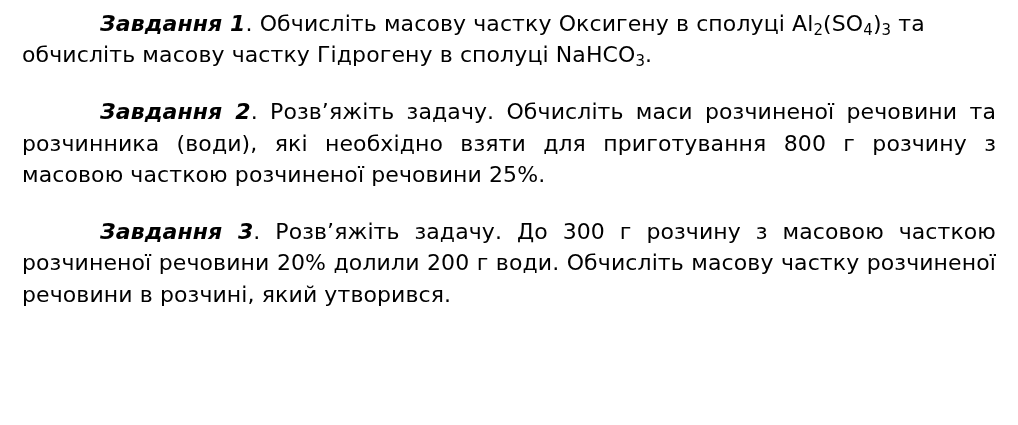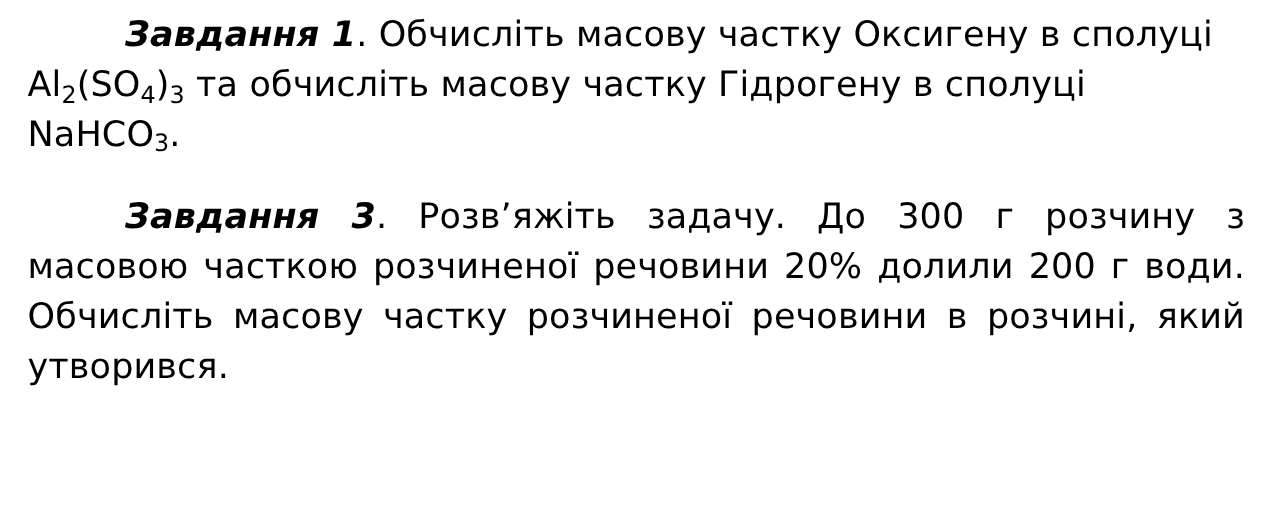--- a/index.html
+++ b/index.html
@@ -15,21 +15,21 @@
     overflow: hidden;
   }
   .page {
     width: 1018px;
     height: 425px;
     box-sizing: border-box;
     padding: 8px 22px 0 22px;
     background: #ffffff;
   }
   .task {
-    font-size: 28px;
+    font-size: 22px;
     line-height: 1.42;
     text-align: justify;
     text-justify: inter-word;
     margin: 0 0 26px 0;
     letter-spacing: 0.1px;
   }
   .task:last-child {
     margin-bottom: 16px;
   }
   .task .indent {
@@ -55,18 +55,21 @@
 </style>
 </head>
 <body>
 
 <div class="page">
 
   <p class="task task-1">
     <span class="indent"></span><span class="label">Завдання 1</span><span>.</span><span> Обчисліть масову частку Оксигену в сполуці </span><span class="nowrap">Al<sub>2</sub>(SO<sub>4</sub>)<sub>3</sub></span><span> та обчисліть масову частку Гідрогену в сполуці </span><span class="nowrap">NaHCO<sub>3</sub></span><span>.</span>
   </p>
 
+  <p class="task">
+    <span class="indent"></span><span class="label">Завдання 2</span><span>.</span><span> Розв’яжіть задачу. Обчисліть маси розчиненої речовини та розчинника (води), які необхідно взяти для приготування 800 г розчину з масовою часткою розчиненої речовини 25%.</span>
+  </p>
 
   <p class="task">
     <span class="indent"></span><span class="label">Завдання 3</span><span>.</span><span> Розв’яжіть задачу. До 300 г розчину з масовою часткою розчиненої речовини 20% долили 200 г води. Обчисліть масову частку розчиненої речовини в розчині, який утворився.</span>
   </p>
 
 </div>
 
 </body></html>

